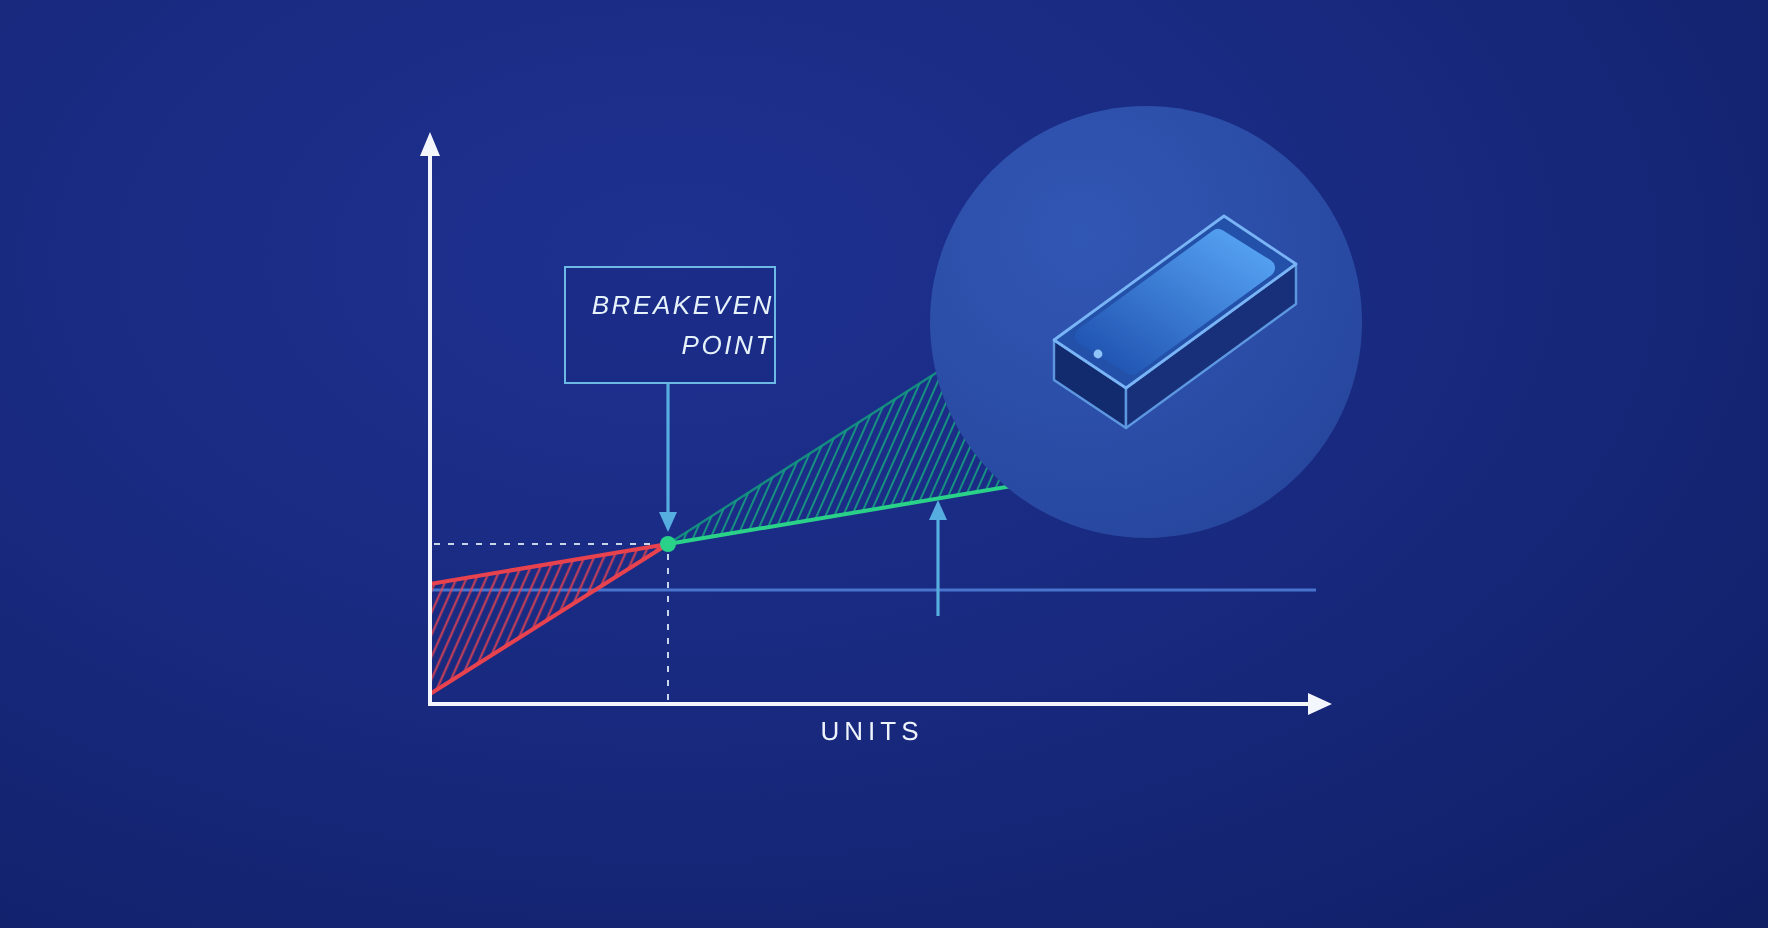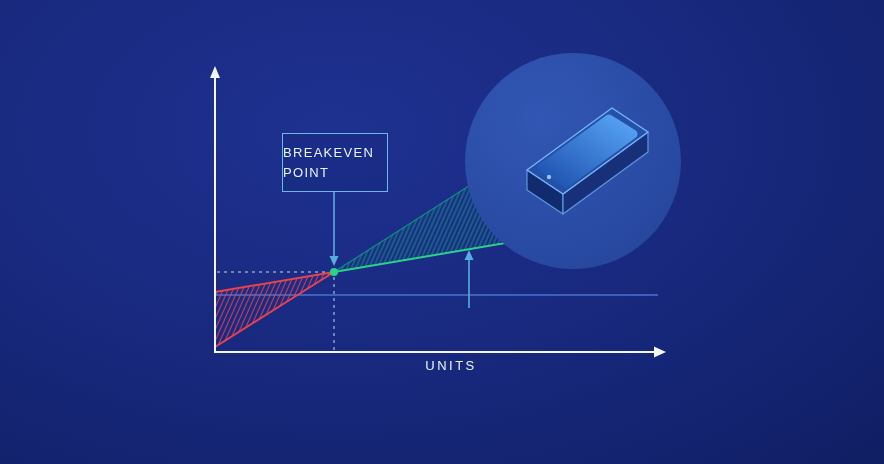--- a/index.html
+++ b/index.html
@@ -20,42 +20,43 @@
     left: 0;
     top: 0;
   }
   .label-box {
     position: absolute;
     border: 1px solid #6cb9e6;
     color: #e6f3fb;
     display: flex;
     align-items: center;
     justify-content: center;
-    text-align: left;
+    text-align: right;
     font-size: 13px;
     letter-spacing: 1.3px;
     line-height: 1.5;
     background: rgba(16, 30, 99, 0.15);
+    font-style: italic;
   }
   .breakeven-box {
     left: 282px;
     top: 133px;
     width: 104px;
     height: 57px;
   }
   .profit-box {
     left: 434px;
     top: 309px;
     width: 71px;
     height: 30px;
     font-size: 12px;
   }
   .units-label {
     position: absolute;
-    left: 414px;
+    left: 399px;
     top: 358px;
     width: 74px;
     text-align: center;
     color: #eef4fb;
     font-size: 13px;
     letter-spacing: 2.5px;
   }
 </style>
 </head>
 <body>

